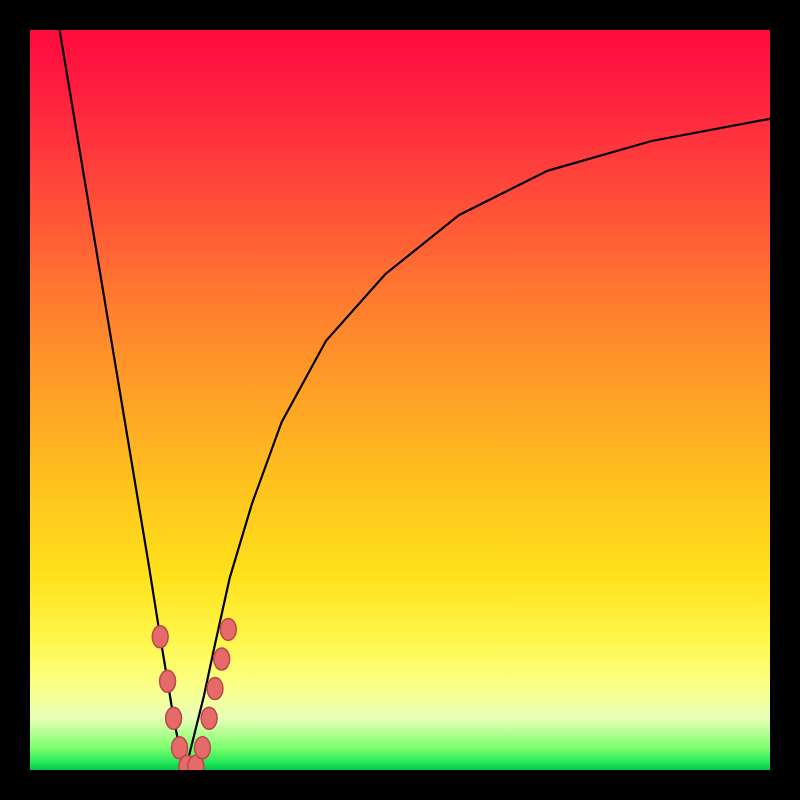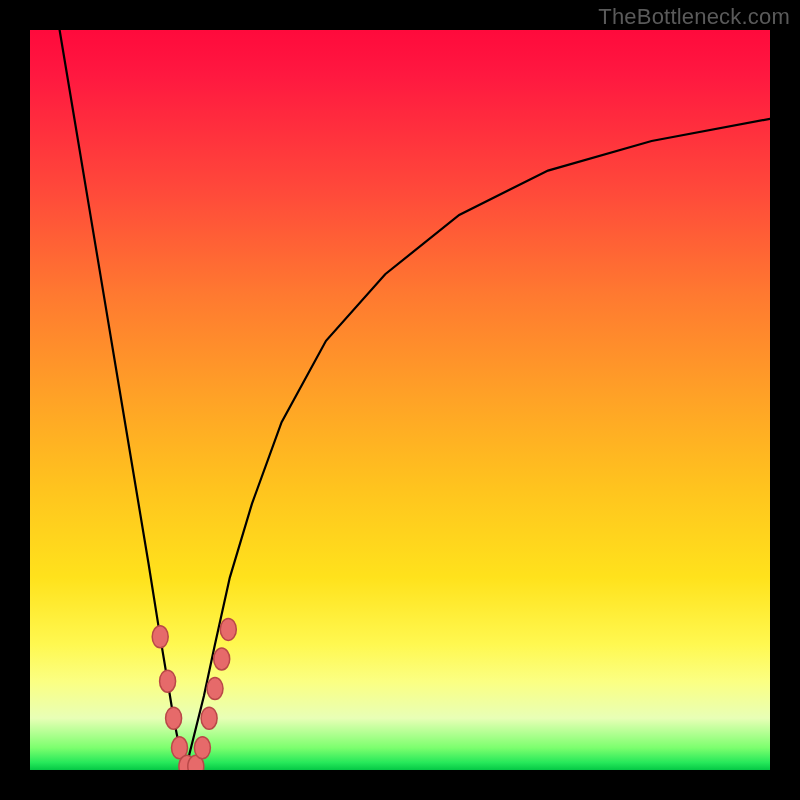--- a/index.html
+++ b/index.html
@@ -87,14 +87,13 @@
           <ellipse cx="156.9" cy="736.3" rx="8" ry="11" class="bead"></ellipse>
           <ellipse cx="165.8" cy="736.3" rx="8" ry="11" class="bead"></ellipse>
           <ellipse cx="172.4" cy="717.8" rx="8" ry="11" class="bead"></ellipse>
           <ellipse cx="179.1" cy="688.2" rx="8" ry="11" class="bead"></ellipse>
           <ellipse cx="185.0" cy="658.6" rx="8" ry="11" class="bead"></ellipse>
           <ellipse cx="191.7" cy="629.0" rx="8" ry="11" class="bead"></ellipse>
           <ellipse cx="198.3" cy="599.4" rx="8" ry="11" class="bead"></ellipse>
         </g>
     </svg>
   </div>
-  <div class="watermark">TheBottleneck.com</div>
 </div>
 
 </body></html>

